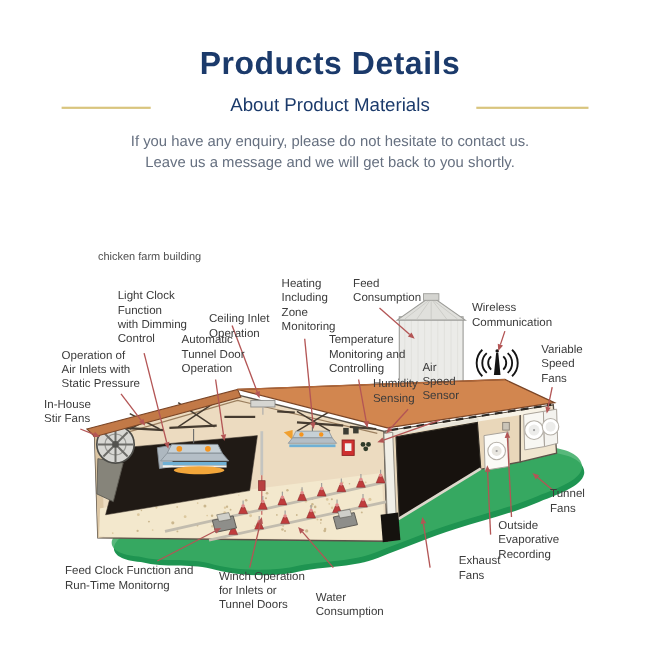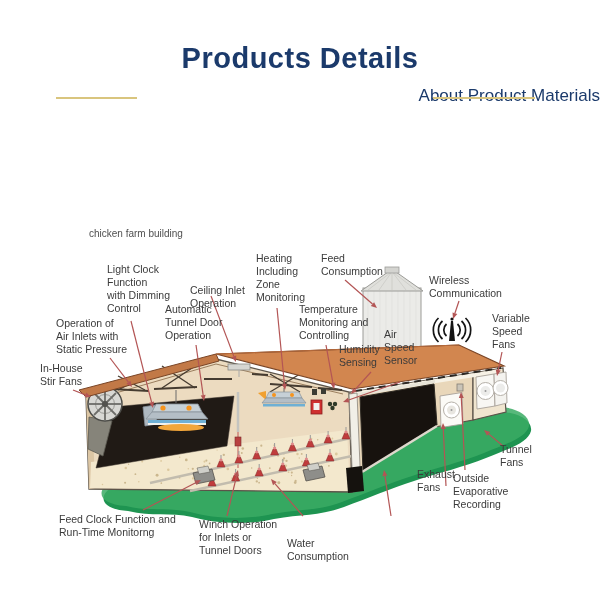--- a/index.html
+++ b/index.html
@@ -1,20 +1,20 @@
 <!DOCTYPE html>
 <html><head>
 <meta charset="utf-8">
 <style>
   html,body{margin:0;padding:0;background:#fff;}
   #page{position:relative;width:600px;height:600px;background:#ffffff;overflow:hidden;
         font-family:"Liberation Sans","DejaVu Sans",sans-serif;}
   #title{position:absolute;left:0;right:0;top:42px;text-align:center;
          font-size:29px;font-weight:700;color:#1b3a6b;letter-spacing:.5px;}
-  #subtitle{position:absolute;left:0;right:0;top:86px;text-align:right;
+  #subtitle{position:absolute;left:0;right:0;top:86px;text-align:center;
             font-size:17px;color:#1b3a6b;}
   .divider{position:absolute;height:2px;background:#d9c57e;top:97px;}
   #divider-left{left:56px;width:81px;}
   #divider-right{left:433px;width:102px;}
   #contact{position:absolute;left:0;right:0;top:119px;text-align:center;
            font-size:13.5px;line-height:19px;color:#667080;white-space:pre-line;}
   #diagram{position:absolute;left:0;top:0;width:600px;height:600px;}
   #scene{position:absolute;left:0;top:0;}
   .lbl{position:absolute;font-size:10.5px;line-height:13px;color:#3b3b3b;
        white-space:pre-line;}
@@ -22,20 +22,22 @@
 </style>
 </head>
 <body>
 
 <div id="page">
 
   <div id="title" style="color: rgb(27, 58, 107);">Products Details</div>
   <div id="subtitle" style="color: rgb(27, 58, 107);">About Product Materials</div>
   <div class="divider" id="divider-left" style="background: rgb(217, 197, 126);"></div>
   <div class="divider" id="divider-right" style="background: rgb(217, 197, 126);"></div>
+  <div id="contact" style="color: rgb(102, 112, 128);">If you have any enquiry, please do not hesitate to contact us.
+Leave us a message and we will get back to you shortly.</div>
 
   <div id="diagram">
 
     <svg id="scene" width="600" height="600" viewBox="0 0 600 600">
 
       <g>
         <path d="M112,487 C98,496 100,509 128,511 C152,517 170,512 192,517 C216,524 250,525 274,519 C302,514 320,516 344,507 C368,498 392,488 414,481 C438,473 464,467 486,458 C508,449 528,443 531,431 C533,419 514,411 497,412 L473,419 L435,427 L360,473 L353,492 L117,489 Z" fill="#1e9451"></path>
         <path d="M112,487 C98,496 100,509 128,511 C152,517 170,512 192,517 C216,524 250,525 274,519 C302,514 320,516 344,507 C368,498 392,488 414,481 C438,473 464,467 486,458 C508,449 528,443 531,431 C533,419 514,411 497,412 L473,419 L435,427 L360,473 L353,492 L117,489 Z" fill="#3bab64" opacity="0.85" transform="translate(-2,-5)"></path>
       </g>
 
@@ -424,21 +426,21 @@
     <div class="lbl" style="left:339px;top:343px">Humidity
 Sensing</div>
     <div class="lbl" style="left:384px;top:328px">Air
 Speed
 Sensor</div>
     <div class="lbl" style="left:500px;top:443px">Tunnel
 Fans</div>
     <div class="lbl" style="left:453px;top:472px">Outside
 Evaporative
 Recording</div>
-    <div class="lbl" style="left:417px;top:468px">Exhaust
+    <div class="lbl" style="left:417px;top:504px">Exhaust
 Fans</div>
     <div class="lbl" style="left:287px;top:537px">Water
 Consumption</div>
     <div class="lbl" style="left:199px;top:518px">Winch Operation
 for Inlets or
 Tunnel Doors</div>
     <div class="lbl" style="left:59px;top:513px">Feed Clock Function and
 Run-Time Monitorng</div>
   </div>
 </div>

